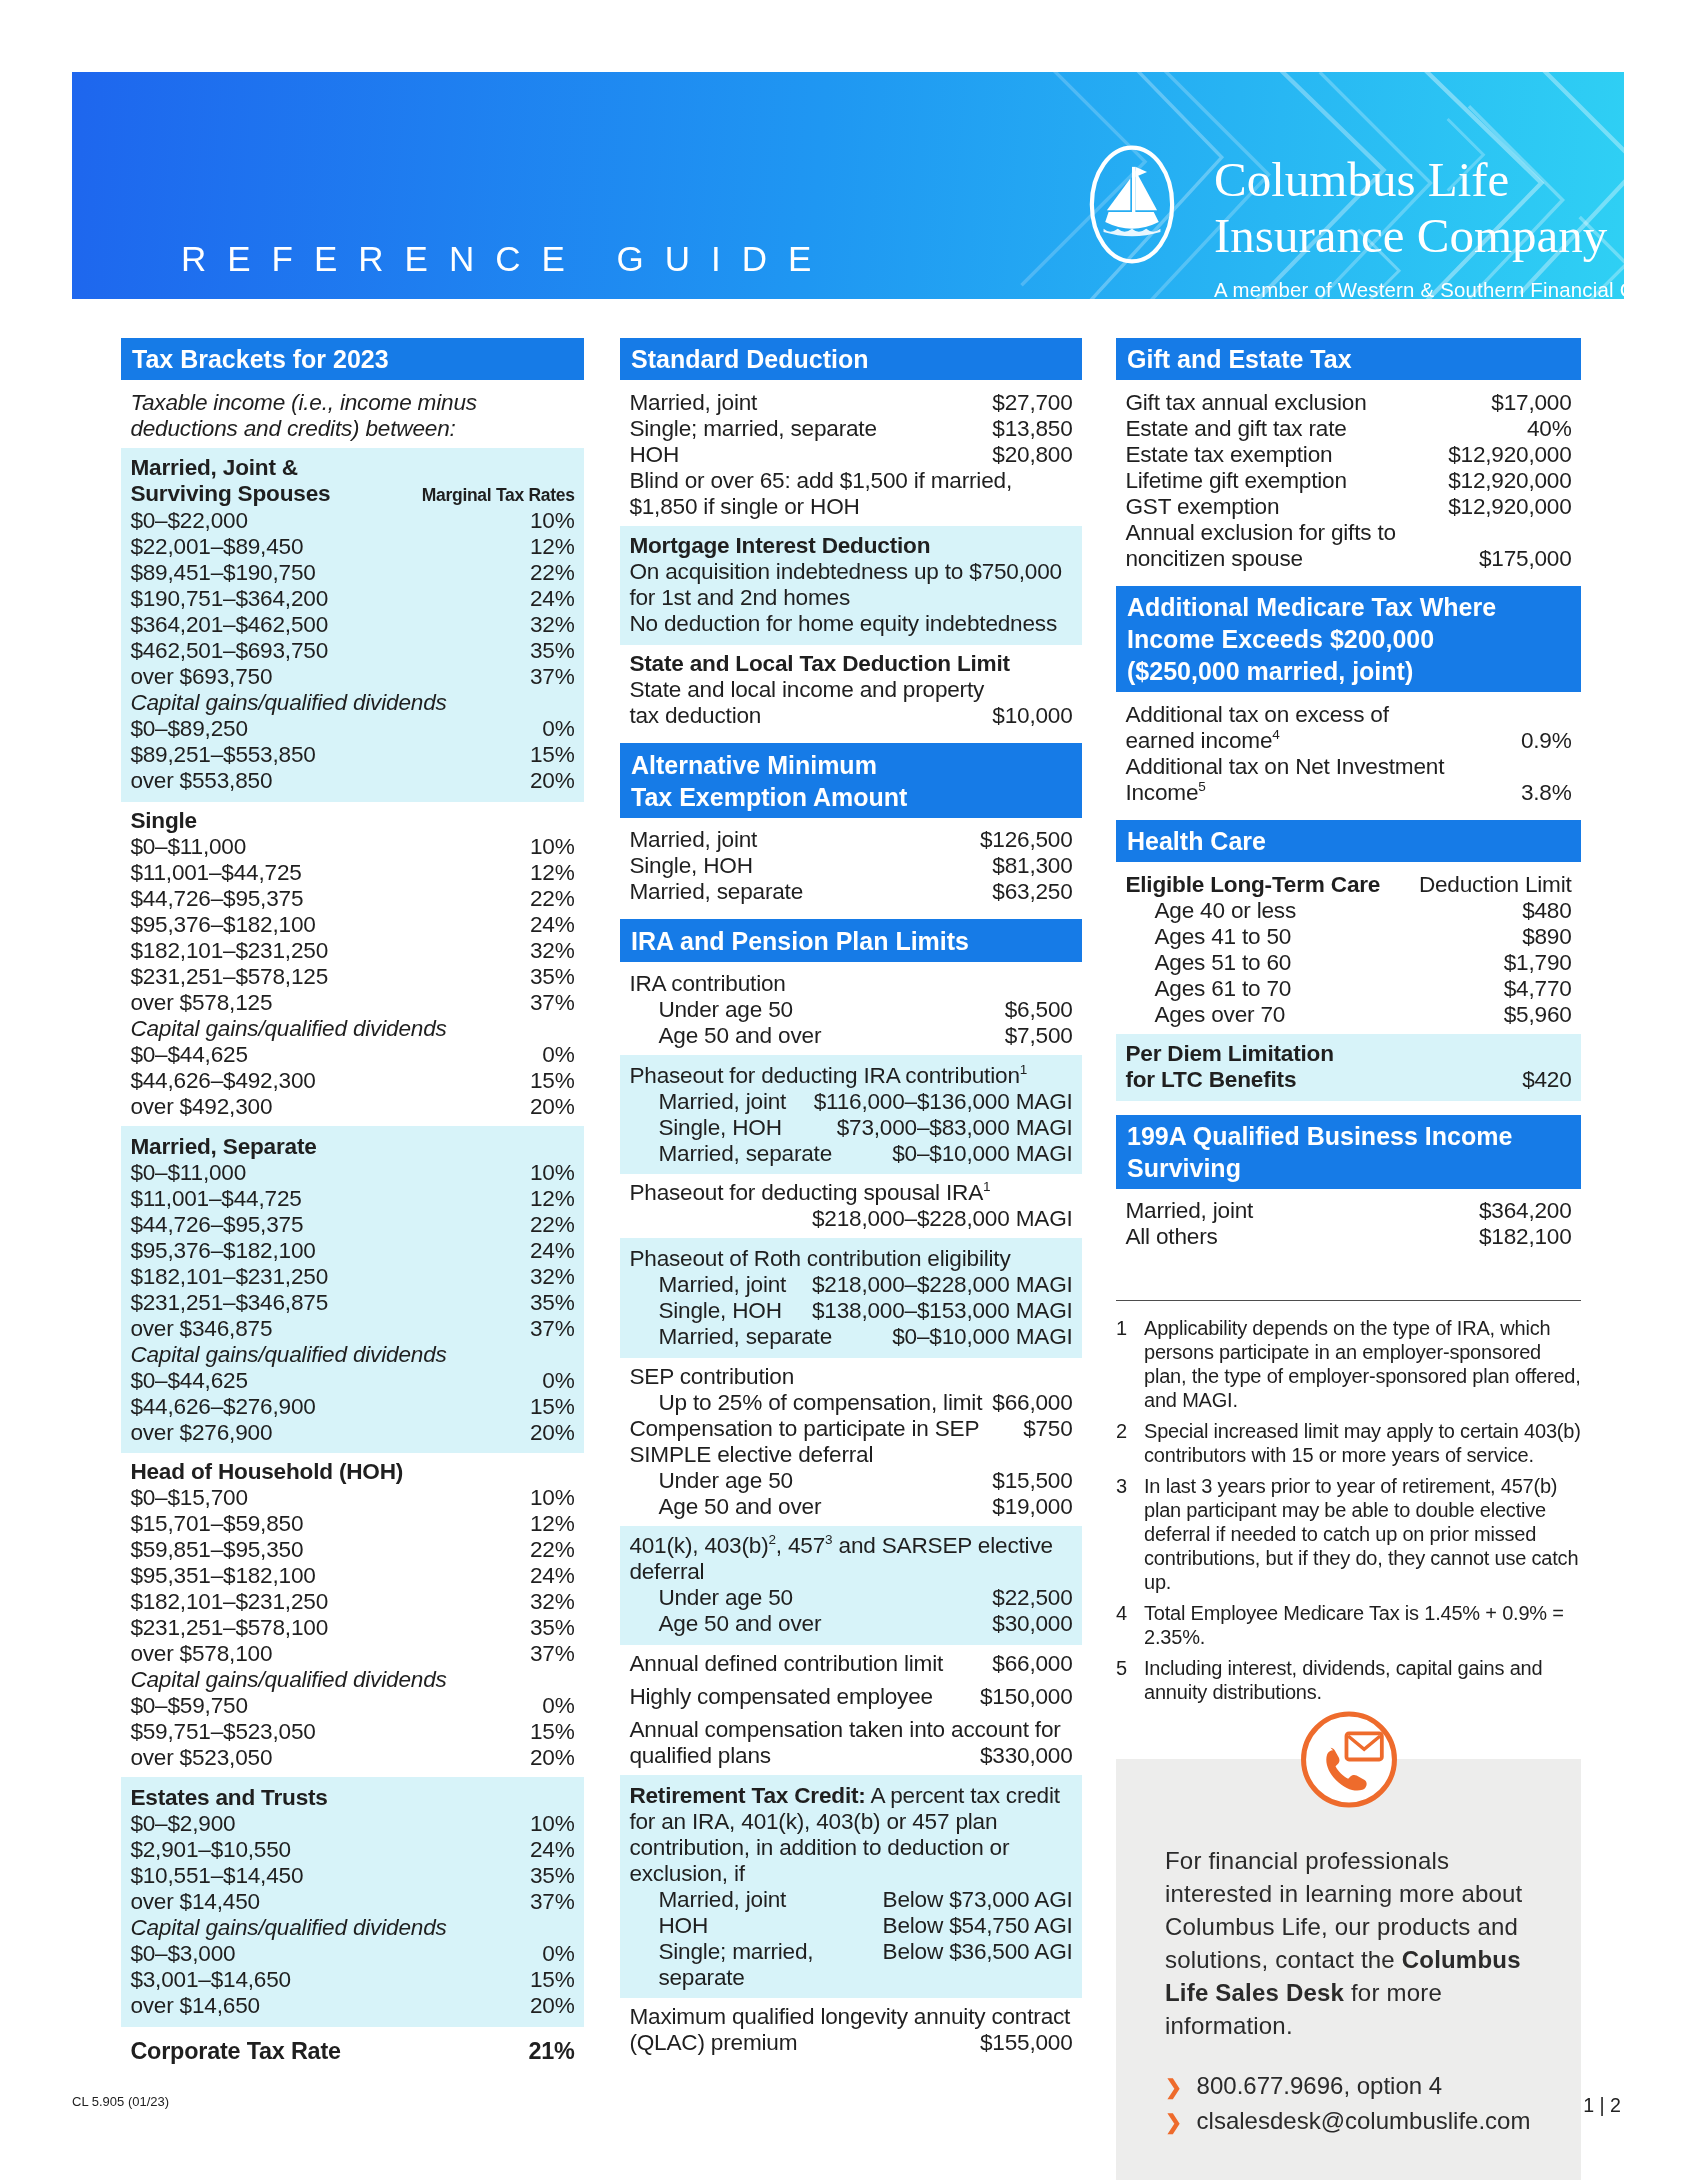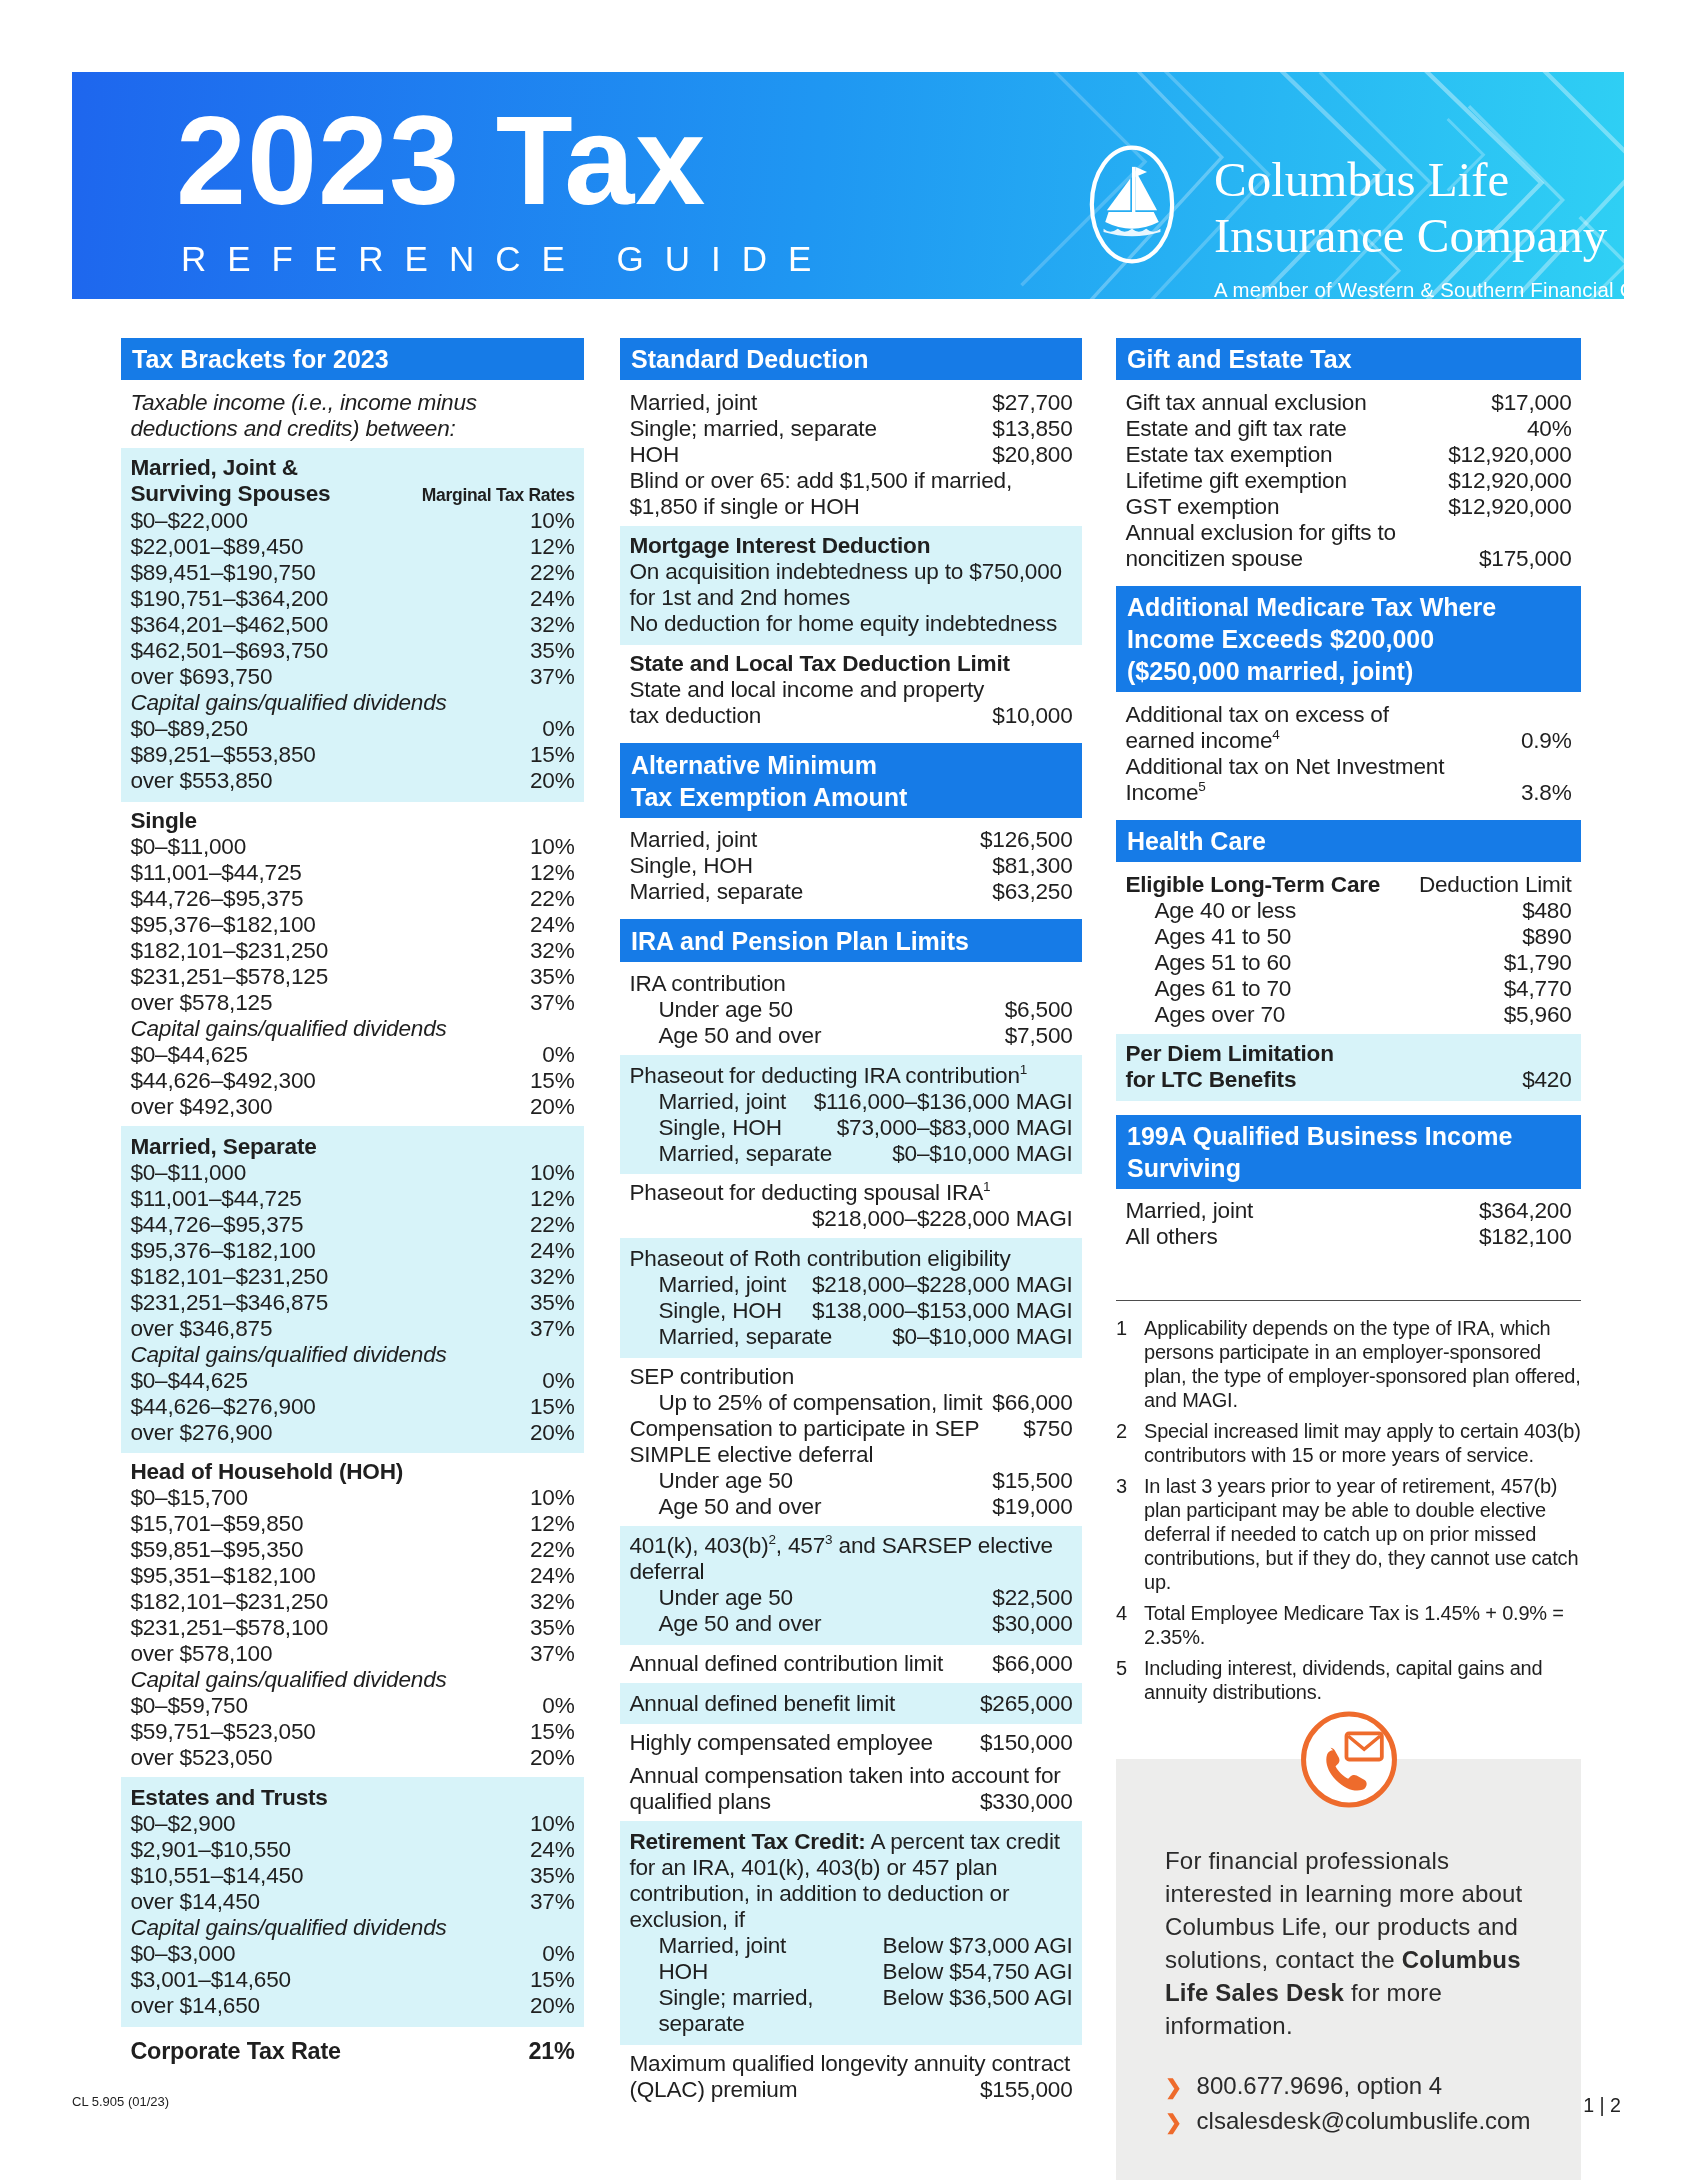--- a/index.html
+++ b/index.html
@@ -79,21 +79,20 @@
     <path d="M1265 -20 L1405 120 L1265 270" stroke-width="4" opacity="0.22"></path>
     <path d="M1360 -60 L1540 115 L1360 300" stroke-width="5" opacity="0.32"></path>
     <path d="M1465 0 L1595 130 L1465 266" stroke-width="4" opacity="0.25"></path>
     <path d="M1550 -40 L1725 130 L1550 310" stroke-width="5" opacity="0.38"></path>
     <path d="M1640 40 L1750 150 L1640 266" stroke-width="4" opacity="0.30"></path>
     <path d="M1700 -30 L1840 110 L1700 260" stroke-width="5" opacity="0.35"></path>
     <path d="M1510 185 l48 48 -48 48" stroke-width="3.5" opacity="0.30"></path>
     <path d="M1615 55 l42 42 -42 42" stroke-width="3.5" opacity="0.25"></path>
     <path d="M1770 170 l55 55 -55 55" stroke-width="4" opacity="0.30"></path>
   </svg>
-  <div class="banner-title">2023 Tax</div>
   <div class="banner-sub">REFERENCE GUIDE</div>
   <div class="logo">
     <svg width="92" height="129" viewBox="0 0 110 150" fill="none">
       <ellipse cx="55" cy="75" rx="48" ry="68" stroke="#ffffff" stroke-width="5"></ellipse>
       <g transform="translate(55,78)" fill="#ffffff">
         <path d="M-32 18 Q0 34 32 18 L26 6 L-28 6 Z"></path>
         <path d="M4 -44 L30 4 L4 4 Z"></path>
         <path d="M-2 -34 L-30 4 L-2 4 Z"></path>
         <rect x="0" y="-48" width="4" height="54"></rect>
         <path d="M4 -48 l14 6 -14 6 Z"></path>
@@ -464,26 +463,20 @@
         <span class="lab">Age 50 and over</span>
         <span class="val">$30,000</span>
       </div>
     </div>
     <div class="blk">
       <div class="rw">
         <span class="lab">Annual defined contribution limit</span>
         <span class="val">$66,000</span>
       </div>
     </div>
-    <div class="blk cyan">
-      <div class="rw">
-        <span class="lab">Annual defined benefit limit</span>
-        <span class="val">$265,000</span>
-      </div>
-    </div>
     <div class="blk">
       <div class="rw">
         <span class="lab">Highly compensated employee</span>
         <span class="val">$150,000</span>
       </div>
     </div>
     <div class="blk">
       <div class="ln">Annual compensation taken into account for</div>
       <div class="rw">
         <span class="lab">qualified plans</span>

